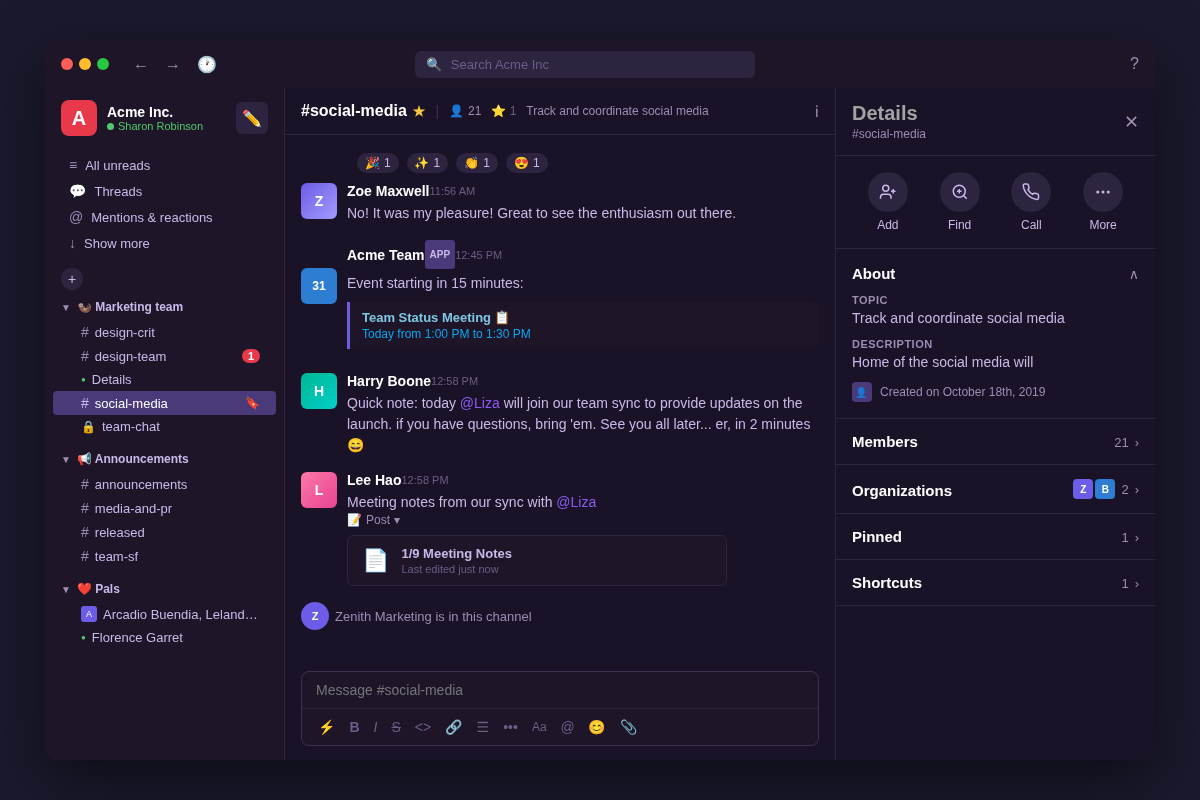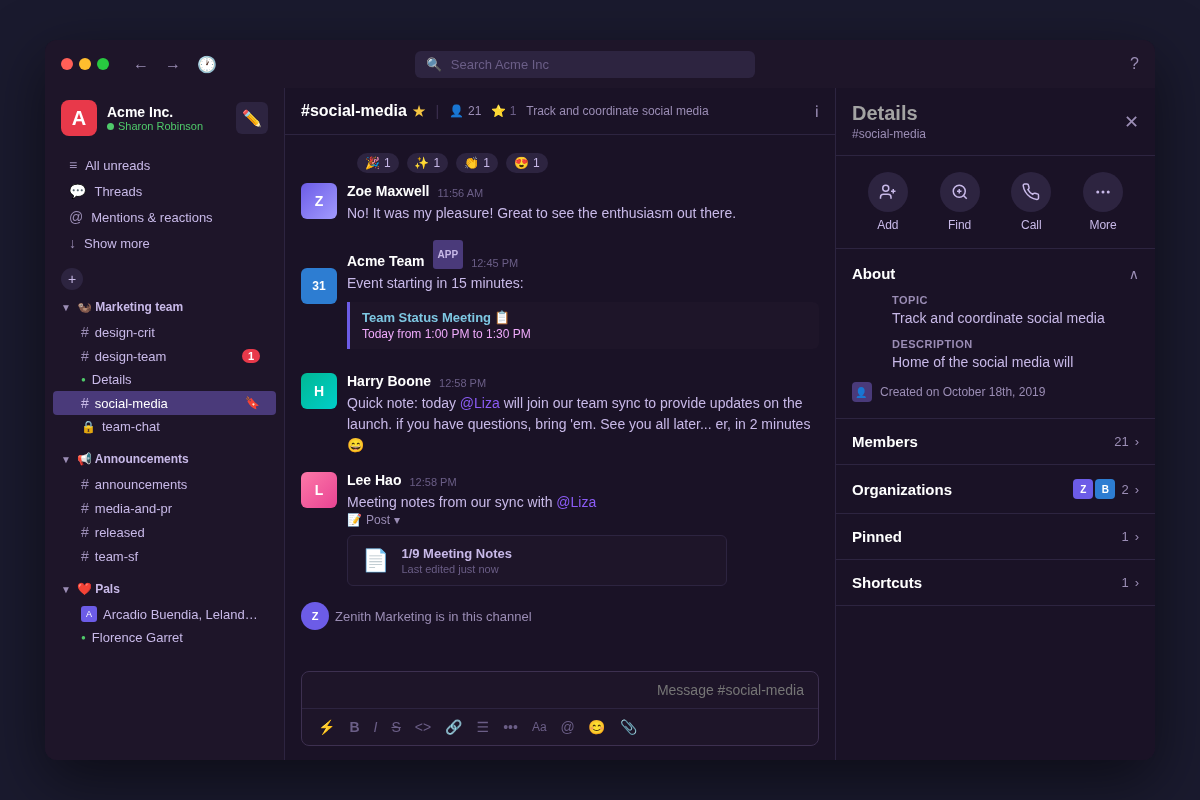--- a/index.html
+++ b/index.html
@@ -213,36 +213,36 @@
       font-size: 14px; font-weight: 700; color: #fff;
       overflow: hidden;
     }
     .avatar.zoe { background: linear-gradient(135deg, #6c5ce7, #a29bfe); }
     .avatar.acme { background: #2d7dd2; font-size: 12px; margin-top: 28px; }
     .avatar.harry { background: linear-gradient(135deg, #00b894, #00cec9); }
     .avatar.lee { background: linear-gradient(135deg, #fd79a8, #e84393); }
     .avatar.zenith { background: #6c5ce7; font-size: 11px; }
 
     .message-content { flex: 1; }
-    .message-header { display: flex; align-items: flex-end; gap: 8px; margin-bottom: 4px; }
+    .message-header { display: flex; align-items: center; margin-bottom: 4px; }
     .sender-name { font-weight: 700; color: #fff; font-size: 14px; }
     .app-badge { background: #4a3a7a; color: #c8b9e8; font-size: 10px; padding: 9px 5px; border-radius: 3px; font-weight: 600; }
     .timestamp { color: #6b5e87; font-size: 11px; }
     .message-text { color: #c8b9e8; font-size: 14px; line-height: 1.5; }
     .mention { color: #8b5cf6; }
 
     .event-card {
       border-left: 3px solid #6c5ce7;
       padding: 8px 12px;
       margin: 8px 0;
       background: #1e1529;
       border-radius: 0 6px 6px 0;
     }
     .event-title { color: #7ec8e3; font-size: 13px; font-weight: 600; }
-    .event-time { color: #f0abfc; font-size: 12px; margin-top: 2px; }
+    .event-time { color: #0ea5e9; font-size: 12px; margin-top: 2px; }
 
     .post-attachment {
       margin-top: 8px;
       border: 1px solid #2d2440;
       border-radius: 6px;
       padding: 10px 14px;
       background: #1e1529;
       display: flex;
       align-items: center;
       gap: 12px;
@@ -267,21 +267,20 @@
       overflow: hidden;
     }
     .message-input {
       width: 100%;
       padding: 10px 14px;
       background: transparent;
       border: none;
       outline: none;
       color: #6b5e87;
       font-size: 14px;
-      text-align: right;
     }
     .input-toolbar {
       display: flex;
       align-items: center;
       padding: 6px 10px;
       gap: 2px;
       border-top: 1px solid #2d2440;
     }
     .toolbar-btn {
       background: none; border: none;
@@ -333,32 +332,32 @@
     .action-label { font-size: 12px; color: #c8b9e8; }
 
     .about-section { padding: 16px; border-bottom: 1px solid #2d2440; }
     .about-header {
       display: flex; align-items: center; justify-content: space-between;
       margin-bottom: 12px; cursor: pointer;
     }
     .about-title { font-size: 15px; font-weight: 700; color: #fff; }
     .chevron-icon { color: #9b8db5; font-size: 14px; }
 
-    .about-field { margin-bottom: 12px; margin-left: 40px; }
+    .about-field { margin-bottom: 12px; }
     .field-label { font-size: 11px; color: #9b8db5; font-weight: 600; text-transform: uppercase; letter-spacing: 0.5px; margin-bottom: 4px; }
     .field-value { font-size: 14px; color: #c8b9e8; }
 
     .created-row { display: flex; align-items: center; gap: 8px; color: #9b8db5; font-size: 12px; margin-top: 8px; }
     .creator-avatar { width: 20px; height: 20px; border-radius: 4px; background: #4a3a7a; display: flex; align-items: center; justify-content: center; font-size: 10px; }
 
     .detail-row {
       padding: 14px 16px;
       border-bottom: 1px solid #2d2440;
       display: flex;
-      align-items: center;
+      align-items: flex-end;
       justify-content: space-between;
       cursor: pointer;
     }
     .detail-row-label { font-size: 15px; font-weight: 600; color: #fff; }
     .detail-row-right { display: flex; align-items: center; gap: 6px; color: #9b8db5; font-size: 13px; }
     .org-badges { display: flex; gap: 2px; }
     .org-badge { width: 20px; height: 20px; border-radius: 4px; display: flex; align-items: center; justify-content: center; font-size: 10px; font-weight: 700; color: #fff; }
     .org-z { background: #6c5ce7; }
     .org-b { background: #2d7dd2; }
   </style>

